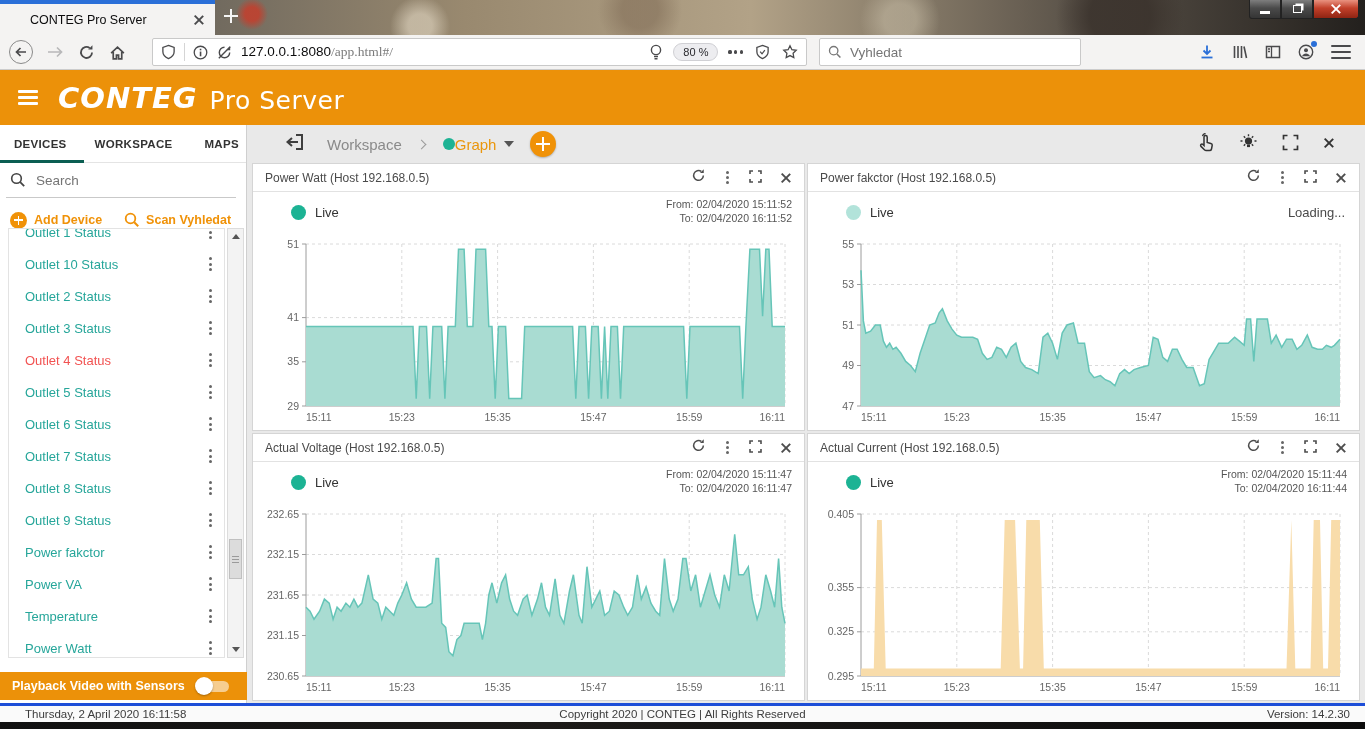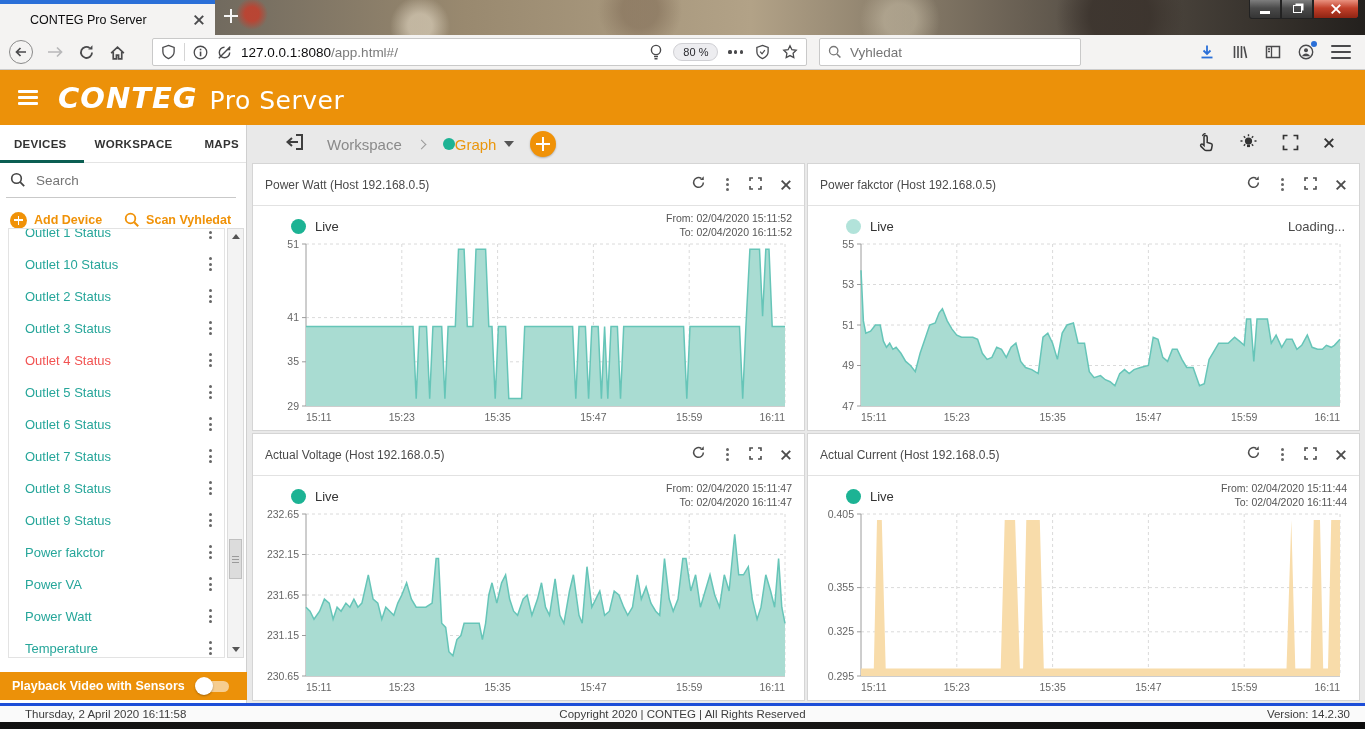--- a/index.html
+++ b/index.html
@@ -39,21 +39,21 @@
   
   #navbar{left:0;top:35px;width:1365px;height:35px;background:#f4f3f2;border-bottom:1px solid #ccc;
     display:flex;align-items:center;}
   .navicon{color:#4a4a4c;display:flex;align-items:center;justify-content:center;}
   .navicon.disabled{color:#b8b8b9;}
   #back-btn{margin-left:8px;} #fwd-btn{margin-left:12px;} #reload-btn{margin-left:14px;} #home-btn{margin-left:14px;}
   #urlbar{margin-left:26px;width:655px;height:28px;background:#fff;border:1px solid #c9c9c9;border-radius:2px;
     display:flex;align-items:center;padding:0 8px;}
   .urldiv{width:1px;height:18px;background:#d5d5d5;margin:0 8px;}
   #url-text{font-size:13.5px;margin-left:8px;flex:1;white-space:nowrap;}
-  #url-host{color:#0c0c0d;} #url-path{color:#7b7b7b;}
+  #url-host{color:#0c0c0d;} #url-path{color:#7b7b7b;font-family:Liberation Serif, serif;}
   #zoom-pill{border:1px solid #d0d0d4;background:#ededf0;border-radius:10px;font-size:11px;color:#2a2a2e;
     padding:2px 9px;margin:0 10px;}
   .dots3{display:inline-flex;gap:2.5px;}
   .dots3 i{width:3.2px;height:3.2px;border-radius:50%;background:currentColor;}
   #searchbar{margin-left:12px;width:262px;height:28px;background:#fff;border:1px solid #c9c9c9;border-radius:2px;
     display:flex;align-items:center;padding:0 8px;}
   #searchbar input{border:none;outline:none;font-size:13.5px;color:#555;margin-left:8px;width:200px;font-family:"Liberation Sans",sans-serif;background:transparent;}
   #nav-right{margin-left:auto;display:flex;align-items:center;gap:17px;padding-right:14px;}
   .acct-wrap{position:relative;}
   .acct-dot{position:absolute;right:-3px;top:-3px;width:6px;height:6px;border-radius:50%;background:#2a6fd8;}
@@ -115,21 +115,21 @@
   #bc-dot{width:12px;height:12px;border-radius:50%;background:#1db394;margin-left:18px;}
   #bc-graph{font-size:15px;color:#ea960d;}
   .caret-down{width:0;height:0;border-left:5px solid transparent;border-right:5px solid transparent;border-top:6px solid #555;margin-left:8px;}
   #bc-add{width:26px;height:26px;border-radius:50%;background:#f09208;color:#fff;display:flex;align-items:center;justify-content:center;margin-left:16px;box-shadow:0 1px 2px rgba(0,0,0,.25);}
   #bc-right{margin-left:auto;display:flex;align-items:center;gap:24px;padding-right:28px;color:#3c3c3c;}
 
   
   .panel{position:absolute;width:553px;height:268px;background:#fff;border:1px solid #d5d5d5;}
   #panel0{left:5px;top:38px;} #panel1{left:560px;top:38px;}
   #panel2{left:5px;top:308px;} #panel3{left:560px;top:308px;}
-  .panel-head{height:42px;border-bottom:1px solid #e2e2e2;display:flex;align-items:center;padding:0 12px;}
+  .panel-head{height:28px;border-bottom:1px solid #e2e2e2;display:flex;align-items:center;padding:0 12px;}
   .panel-title{font-size:12px;color:#4a4a4a;flex:1;}
   .panel-icons{display:flex;align-items:center;gap:18px;color:#4d4d4d;}
   .live-row{position:relative;height:42px;margin-left:20px;}
   .live-dot{position:absolute;left:18px;top:13px;width:15px;height:15px;border-radius:50%;background:#1cb394;}
   .live-dot.faded{background:#b2e3da;}
   .live-label{position:absolute;left:42px;top:13px;font-size:13px;color:#333;}
   .range{position:absolute;right:12px;top:5px;text-align:right;font-size:10.5px;color:#555;line-height:14px;}
   .loading{position:absolute;right:14px;top:13px;font-size:13px;color:#4a4a4a;}
   .chart-wrap{position:absolute;left:5px;top:72px;}
   svg.chart text{font-family:"Liberation Sans",sans-serif;font-size:10.5px;fill:#666;}
@@ -409,29 +409,29 @@
     </div>
       <div class="dev-row">
       <span class="dev-label">Power VA</span>
       <span class="kebab">
           <i></i>
           <i></i>
           <i></i>
         </span>
     </div>
       <div class="dev-row">
+      <span class="dev-label">Temperature</span>
+      <span class="kebab">
+          <i></i>
+          <i></i>
+          <i></i>
+        </span>
+    </div>
+      <div class="dev-row">
       <span class="dev-label">Power Watt</span>
-      <span class="kebab">
-          <i></i>
-          <i></i>
-          <i></i>
-        </span>
-    </div>
-      <div class="dev-row">
-      <span class="dev-label">Temperature</span>
       <span class="kebab">
           <i></i>
           <i></i>
           <i></i>
         </span>
     </div>
     </div>
 
   <div id="side-scroll" class="abs">
     <span id="scroll-up" class="scroll-arrow">

